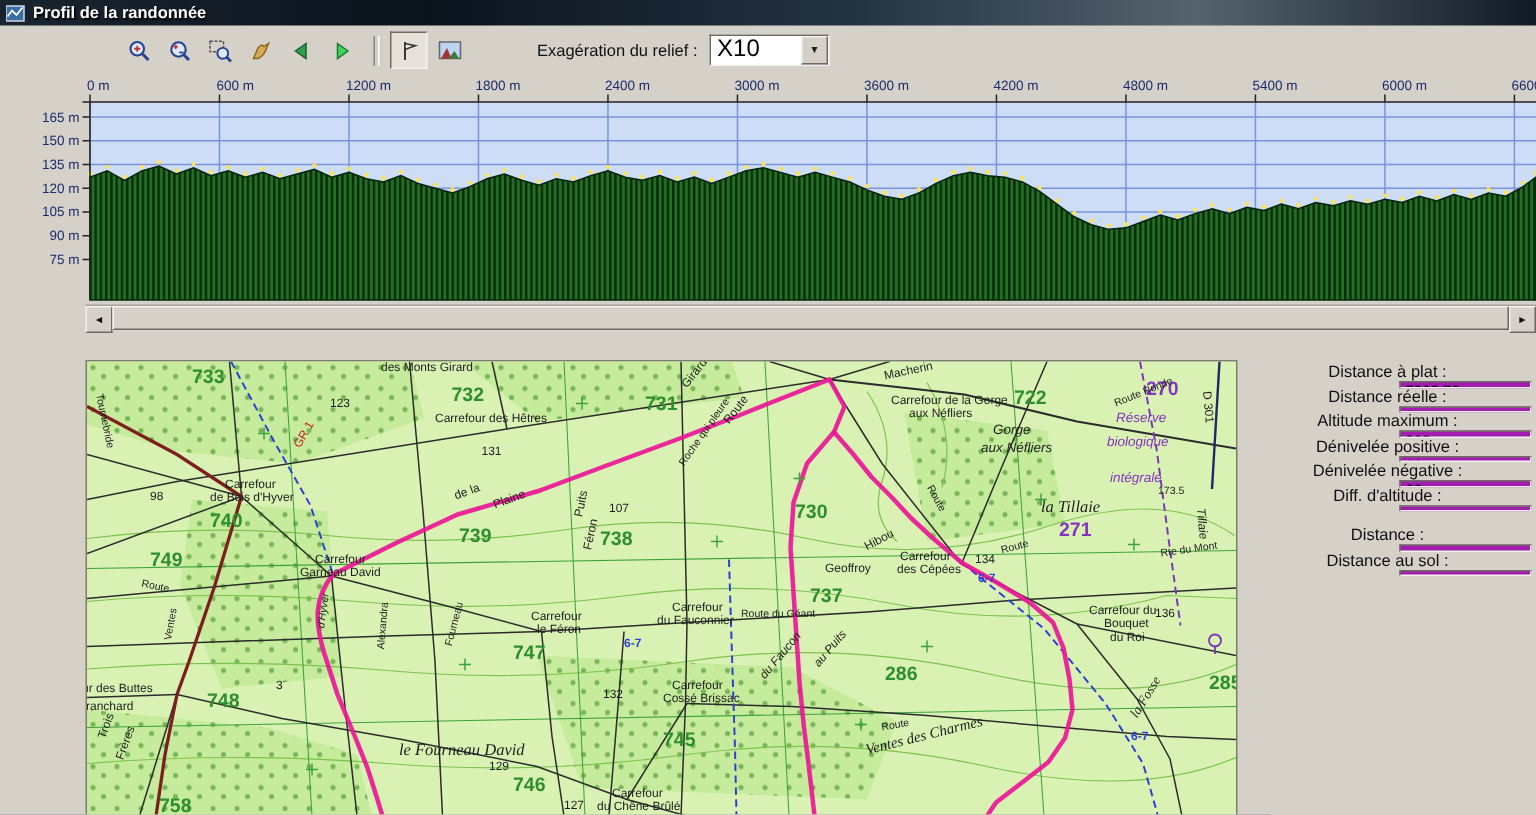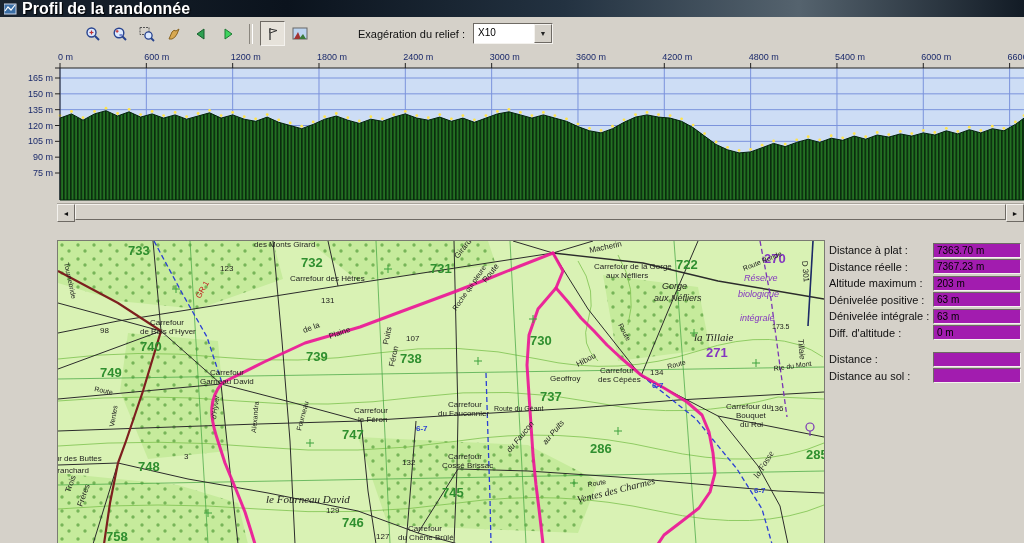--- a/index.html
+++ b/index.html
@@ -2,45 +2,45 @@
 <html><head>
 <meta charset="utf-8">
 <style>
   html,body{margin:0;padding:0;background:#9aa0a8;}
   .window{position:relative;width:1024px;height:543px;background:#d5d1c9;overflow:hidden;
           font-family:"Liberation Sans",sans-serif;}
   
   .titlebar{position:absolute;top:0;left:0;right:0;height:17px;
     background:linear-gradient(to right,#1a242f 0%,#0b131d 28%,#233241 55%,#55636e 78%,#121b25 100%);
     display:flex;align-items:center;padding-left:4px;gap:5px;}
-  .titlebar .ttl{color:#fff;font-size:16px;font-weight:bold;text-shadow:1px 1px 1px #000;}
+  .titlebar .ttl{color:#fff;font-size:11px;font-weight:bold;text-shadow:1px 1px 1px #000;}
   
   .toolbar{position:absolute;top:17px;left:0;right:0;height:33px;display:flex;align-items:center;padding-left:80px;}
   .tb-btn{width:23px;height:23px;display:flex;align-items:center;justify-content:center;
     border:1px solid transparent;margin-right:2px;}
   .tb-btn.pressed{border:1px solid;border-color:#6e6a64 #f4f2ee #f4f2ee #6e6a64;background:#e6e2da;}
   .tb-sep{width:2px;height:20px;border-left:1px solid #8a867e;border-right:1px solid #fff;margin:0 7px;}
   .tb-label{font-size:11px;color:#111;margin-left:44px;margin-right:8px;}
   .combo{display:flex;width:78px;height:19px;border:1px solid;border-color:#6e6a64 #f4f2ee #f4f2ee #6e6a64;background:#fff;}
-  .combo .val{flex:1;font-size:10px;line-height:17px;padding-left:4px;color:#000;}
+  .combo .val{flex:1;font-size:16px;line-height:17px;padding-left:4px;color:#000;}
   .combo .btn{width:16px;background:#d5d1c9;border:1px solid;border-color:#f4f2ee #6e6a64 #6e6a64 #f4f2ee;
     display:flex;align-items:center;justify-content:center;font-size:7px;color:#222;}
   
   #chart-svg{position:absolute;top:50px;left:0;}
   
   .hscroll{position:absolute;top:203px;left:57px;right:0;height:16px;display:flex;background:#c9c5bd;border-top:1px solid #a8a49c;}
   .sb-btn{width:16px;height:16px;background:#d5d1c9;border:1px solid;border-color:#f4f2ee #6e6a64 #6e6a64 #f4f2ee;
     display:flex;align-items:center;justify-content:center;font-size:7px;color:#111;}
   .sb-thumb{flex:1;background:#d5d1c9;border:1px solid;border-color:#f4f2ee #6e6a64 #6e6a64 #f4f2ee;}
   
   .map-wrap{position:absolute;top:240px;left:57px;width:766px;height:303px;}
   #map-svg{display:block;border:1px solid #7a7a72;background:#d9f2b4;}
   
   .stats{position:absolute;top:242px;left:829px;width:192px;}
-  .stat-row{display:flex;align-items:center;height:16.5px;}
+  .stat-row{display:flex;align-items:center;height:16.5px;flex-direction:column;}
   .stat-row.gap{margin-top:10px;}
   .stat-label{font-size:11px;color:#101010;white-space:nowrap;}
   .stat-box{margin-left:auto;width:80px;height:13px;background:#a21caf;
     border:1px solid;border-color:#6e6a64 #f4f2ee #f4f2ee #6e6a64;
     font-size:10px;line-height:13px;padding:0 3px;color:#000;overflow:hidden;}
 </style>
 </head>
 <body>
 
 <div class="window">
@@ -473,21 +473,21 @@
     </div>
     <div class="stat-row">
       <span class="stat-label">Altitude maximum :</span>
       <span class="stat-box">203 m</span>
     </div>
     <div class="stat-row">
       <span class="stat-label">Dénivelée positive :</span>
       <span class="stat-box">63 m</span>
     </div>
     <div class="stat-row">
-      <span class="stat-label">Dénivelée intégrale :</span>
+      <span class="stat-label">Dénivelée négative :</span>
       <span class="stat-box">63 m</span>
     </div>
     <div class="stat-row">
       <span class="stat-label">Diff. d'altitude :</span>
       <span class="stat-box">0 m</span>
     </div>
     <div class="stat-row gap">
       <span class="stat-label">Distance :</span>
       <span class="stat-box"></span>
     </div>

